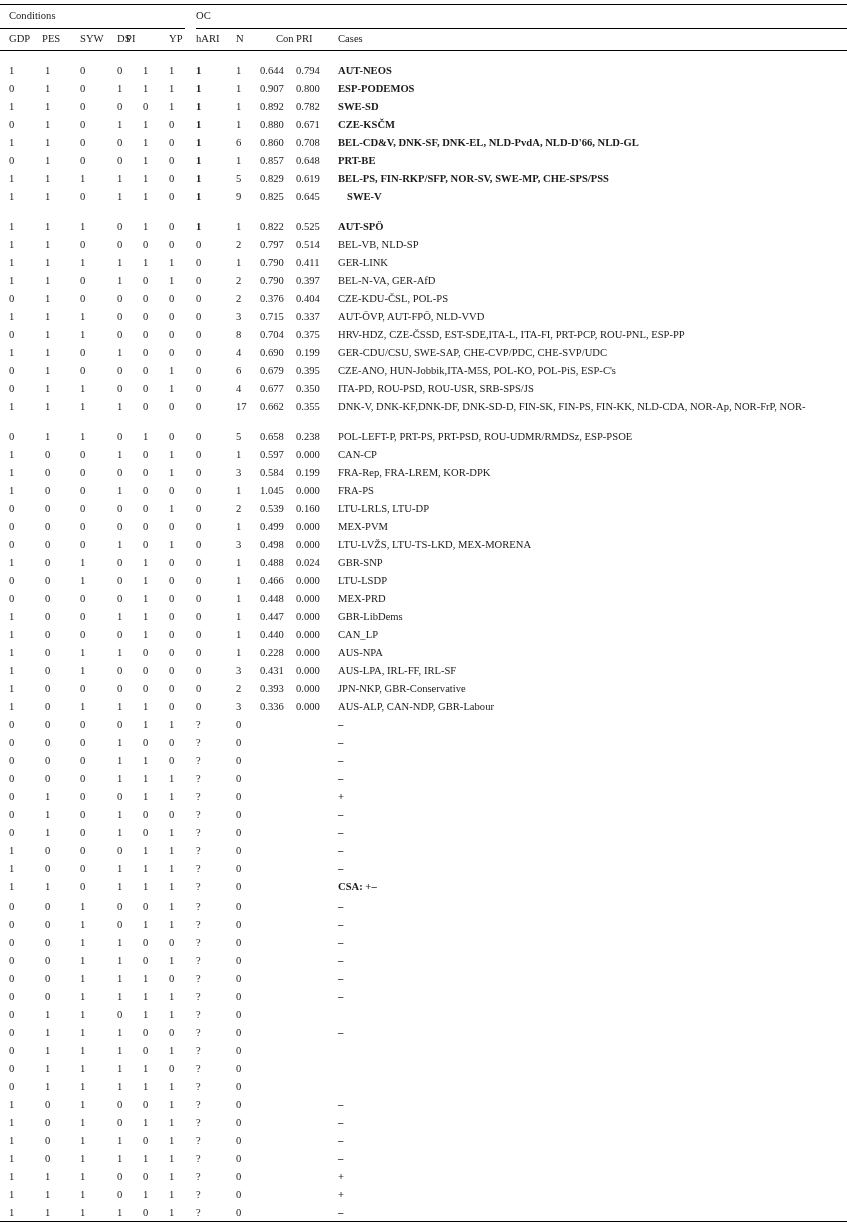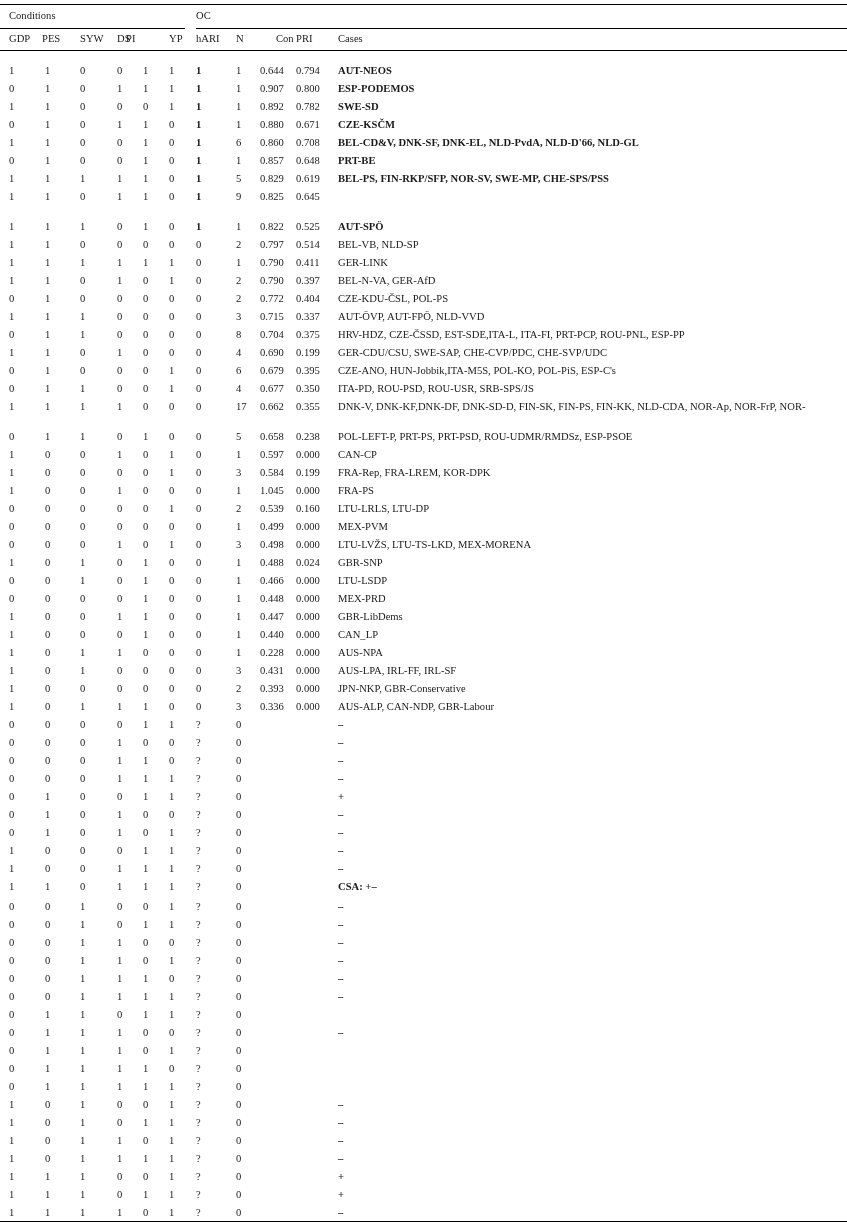--- a/index.html
+++ b/index.html
@@ -160,20 +160,21 @@
         <span class="c cx1">1</span>
         <span class="c cx2">0</span>
         <span class="c cx3">1</span>
         <span class="c cx4">1</span>
         <span class="c cx5">0</span>
         <span class="c cx6 b">1</span>
         <span class="c cx7">9</span>
         <span class="c cx8">0.825</span>
         <span class="c cx9">0.645</span>
         <div class="cases b">
+          <div class="l2">SWE-V</div>
         </div>
       </div>
       <div class="row" style="top: 221px;">
         <span class="c cx0">1</span>
         <span class="c cx1">1</span>
         <span class="c cx2">1</span>
         <span class="c cx3">0</span>
         <span class="c cx4">1</span>
         <span class="c cx5">0</span>
         <span class="c cx6 b">1</span>
@@ -231,21 +232,21 @@
       </div>
       <div class="row" style="top: 293px;">
         <span class="c cx0">0</span>
         <span class="c cx1">1</span>
         <span class="c cx2">0</span>
         <span class="c cx3">0</span>
         <span class="c cx4">0</span>
         <span class="c cx5">0</span>
         <span class="c cx6">0</span>
         <span class="c cx7">2</span>
-        <span class="c cx8">0.772</span>
+        <span class="c cx8">0.376</span>
         <span class="c cx9">0.404</span>
         <div class="cases">
           <div>CZE-KDU-ČSL, POL-PS</div>
         </div>
       </div>
       <div class="row" style="top: 311px;">
         <span class="c cx0">1</span>
         <span class="c cx1">1</span>
         <span class="c cx2">1</span>
         <span class="c cx3">0</span>

